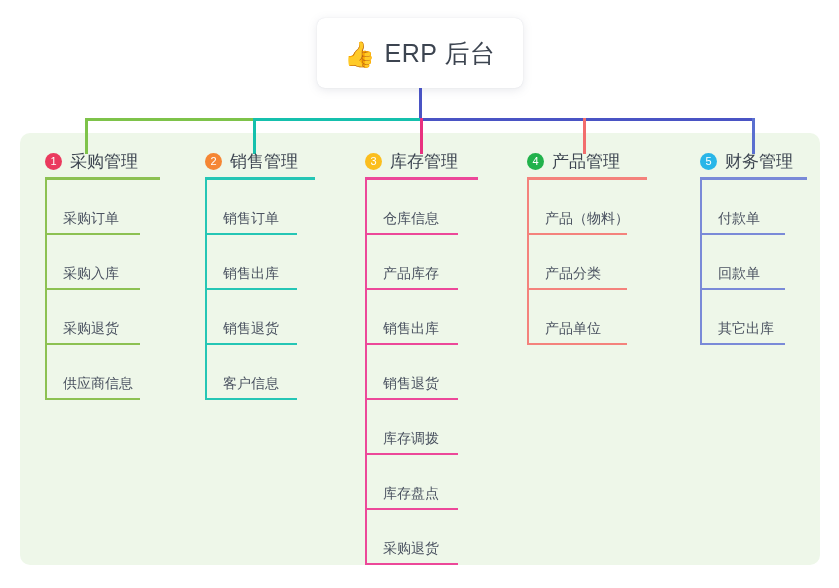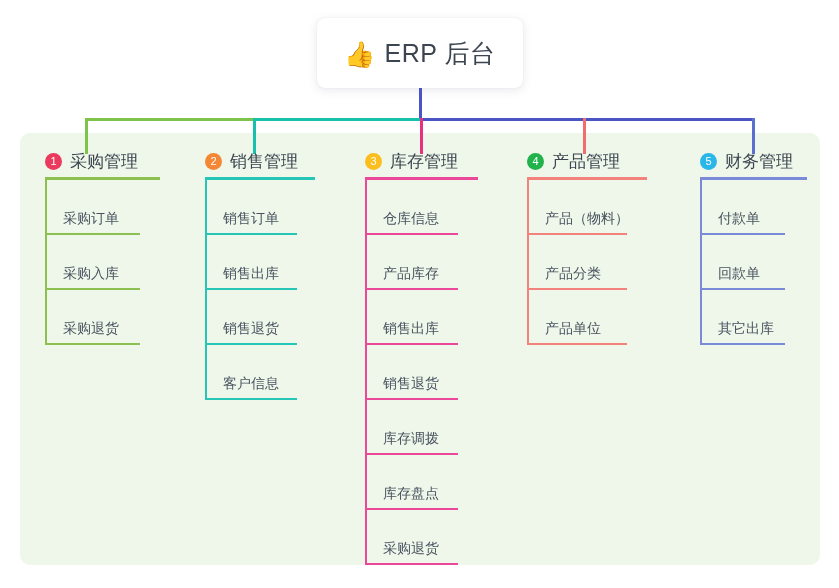--- a/index.html
+++ b/index.html
@@ -164,20 +164,25 @@
           <div class="item">
             <div class="spine" style="background: rgb(140, 193, 82);"></div>
             <div class="underline" style="width: 95px; background: rgb(140, 193, 82);"></div>
             <div class="label">采购入库</div>
           </div>
           <div class="item">
             <div class="spine" style="background: rgb(140, 193, 82);"></div>
             <div class="underline" style="width: 95px; background: rgb(140, 193, 82);"></div>
             <div class="label">采购退货</div>
           </div>
+          <div class="item">
+            <div class="spine" style="background: rgb(140, 193, 82);"></div>
+            <div class="underline" style="width: 95px; background: rgb(140, 193, 82);"></div>
+            <div class="label">供应商信息</div>
+          </div>
         </div>
       </div>
       <div class="column" style="left: 205px; top: 142px;">
         <div class="col-header">
           <span class="badge" style="background: rgb(245, 134, 52);">2</span>
           <span class="col-title">销售管理</span>
           <div class="col-underline" style="width: 110px; background: rgb(37, 198, 181);"></div>
         </div>
         <div class="items">
           <div class="item">

